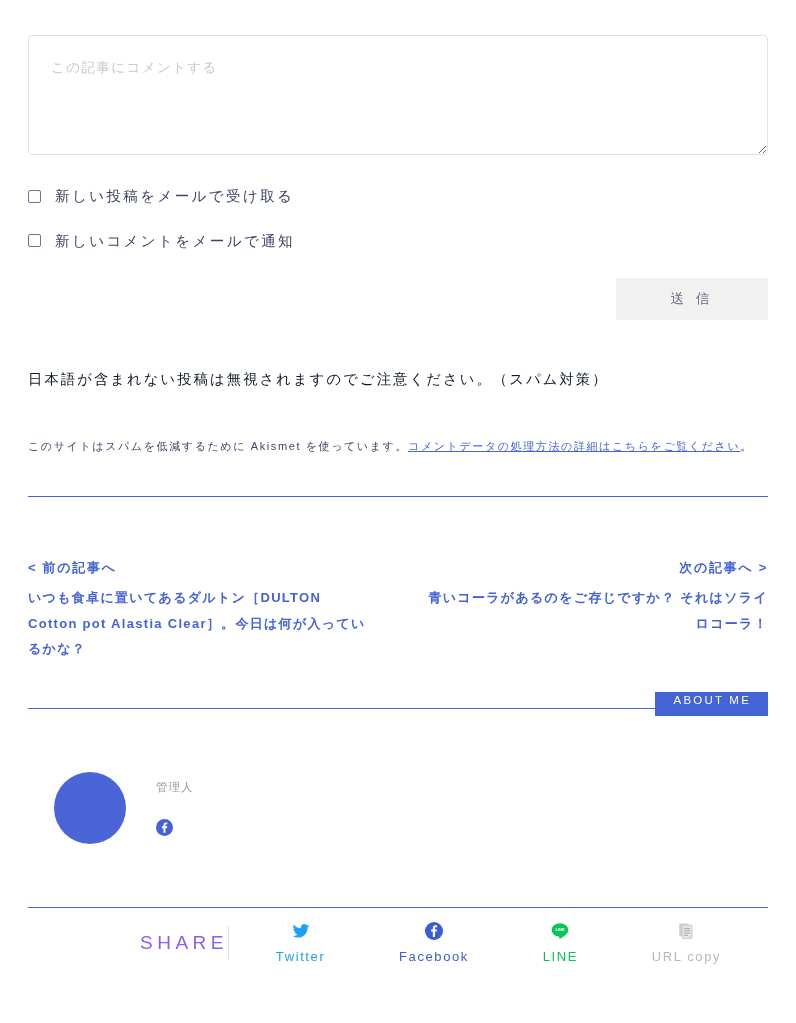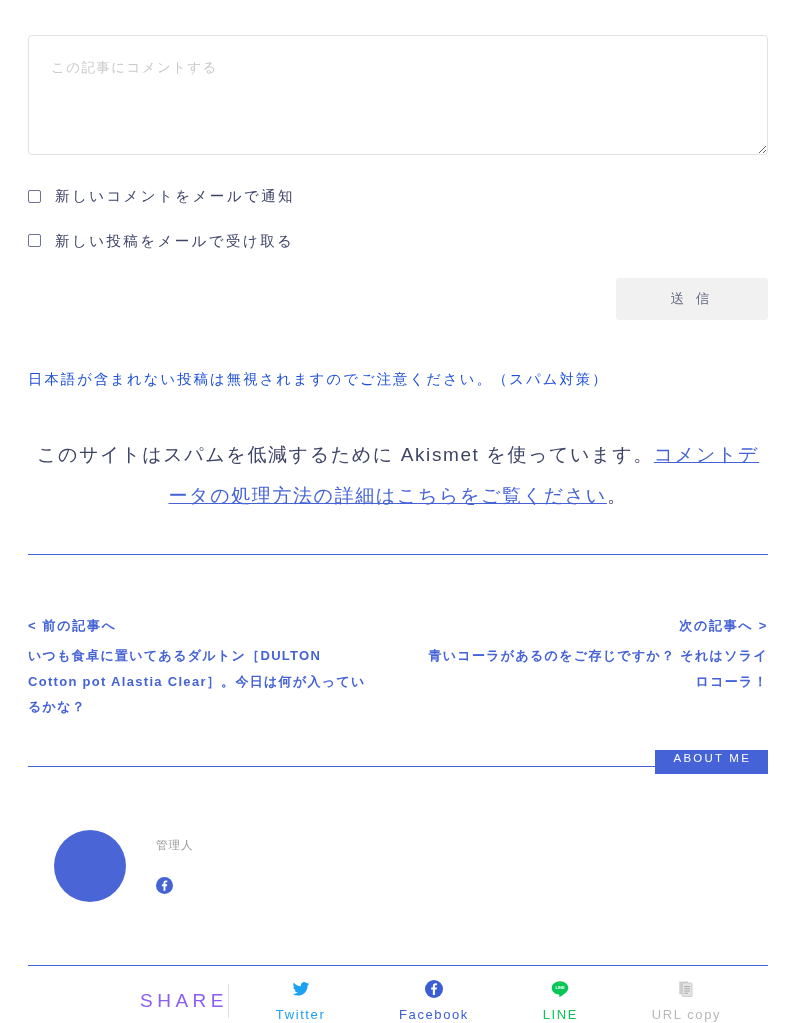--- a/index.html
+++ b/index.html
@@ -98,31 +98,30 @@
     font-family: "Liberation Sans", "DejaVu Sans", sans-serif;
     cursor: pointer;
     padding: 0;
   }
 
   
   .notice {
     margin-top: 47px;
     font-size: 14.3px;
     letter-spacing: 2.1px;
-    color: #1d4ed8;
+    color: #0f172a;
     line-height: 1.8;
   }
   .akismet {
     margin-top: 42px;
-    font-size: 19px;
+    font-size: 11px;
     letter-spacing: 1.6px;
     color: #3d4466;
     line-height: 2.15;
     width: 740px;
-    text-align: center;
   }
   .akismet a {
     color: #4563d6;
     text-decoration: underline;
   }
 
   
   .rule {
     border: none;
     border-top: 1px solid #4563d6;
@@ -261,25 +260,25 @@
 <div class="page">
   <div class="wrap">
 
     <div class="comment-area">
       <textarea class="comment-box" placeholder="この記事にコメントする" style=""></textarea>
     </div>
 
     <div class="check-list">
       <label class="check-row">
         <span class="cb"></span>
-        <span class="check-label">新しいコメントをメールで通知</span>
+        <span class="check-label">新しい投稿をメールで受け取る</span>
       </label>
       <label class="check-row">
         <span class="cb"></span>
-        <span class="check-label">新しい投稿をメールで受け取る</span>
+        <span class="check-label">新しいコメントをメールで通知</span>
       </label>
     </div>
 
     <div class="submit-wrap">
       <button class="submit-btn" type="button">送 信</button>
     </div>
 
     <div class="notice">日本語が含まれない投稿は無視されますのでご注意ください。（スパム対策）</div>
 
     <div class="akismet">

